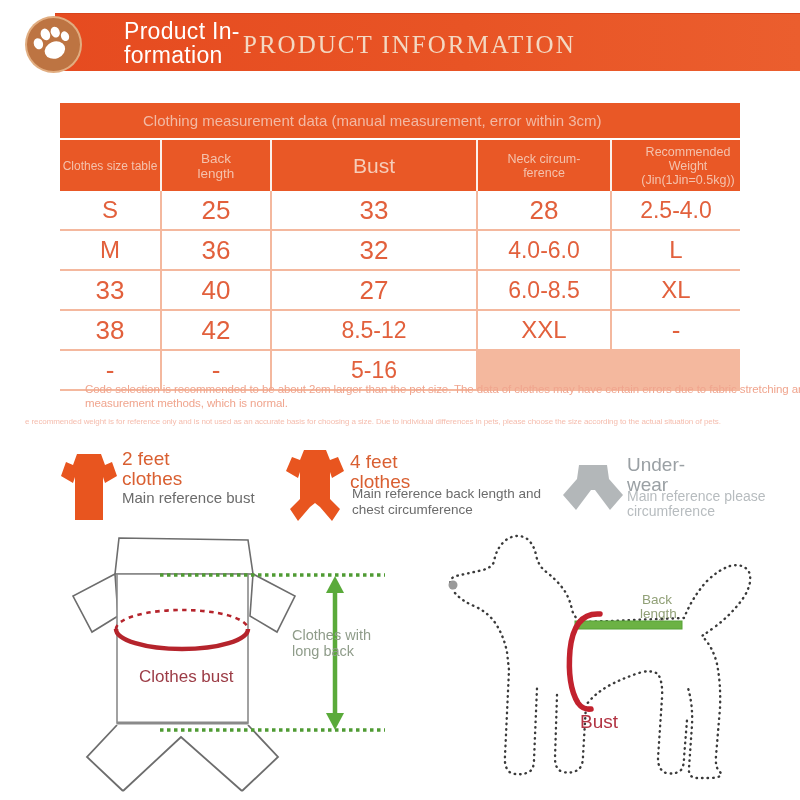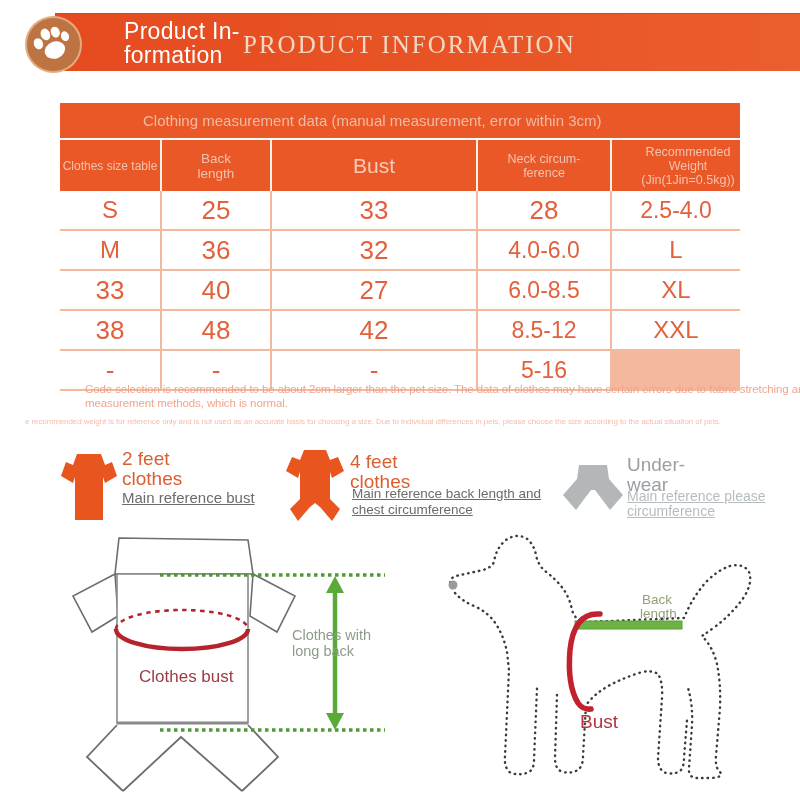--- a/index.html
+++ b/index.html
@@ -40,21 +40,21 @@
   .bc.c1,.bc.c2,.bc.c3{font-size:26px;}
   .bc.c4{font-size:23px;}
 
   
   .note1{left:85px;top:383px;color:#f0a58e;font-size:11.5px;letter-spacing:-.1px;white-space:nowrap;}
   .note2{left:85px;top:397px;color:#f0a58e;font-size:11.5px;letter-spacing:-.1px;white-space:nowrap;text-align:right;}
   .note3{left:1px;top:417px;color:#f5bdae;font-size:8px;letter-spacing:-.1px;white-space:nowrap;padding-left:24px;}
 
   
   .lg-title{font-size:19px;line-height:1.06;color:#d95f31;}
-  .lg-desc{color:#6b6b6b;text-decoration:underline;}
+  .lg-desc{color:#6b6b6b;}
   .lg3-title{color:#9aa0a4;}
   .lg3-desc{color:#b7bcbf;}
 </style>
 </head>
 <body>
 
 <div class="abs banner"></div>
 
 <div class="abs logo-outer">
   <div class="abs logo-inner" style="left:9px;top:8px;"></div>
@@ -98,21 +98,20 @@
     <div class="bc c4">4.0-6.0</div>
 
     <div class="bc c0">L</div>
     <div class="bc c1">33</div>
     <div class="bc c2">40</div>
     <div class="bc c3">27</div>
     <div class="bc c4">6.0-8.5</div>
 
     <div class="bc c0">XL</div>
     <div class="bc c1">38</div>
-    <div class="bc c2">48</div>
     <div class="bc c3">42</div>
     <div class="bc c4">8.5-12</div>
 
     <div class="bc c0">XXL</div>
     <div class="bc c1">-</div>
     <div class="bc c2">-</div>
     <div class="bc c3">-</div>
     <div class="bc c4">5-16</div>
   </div>
 </div>

